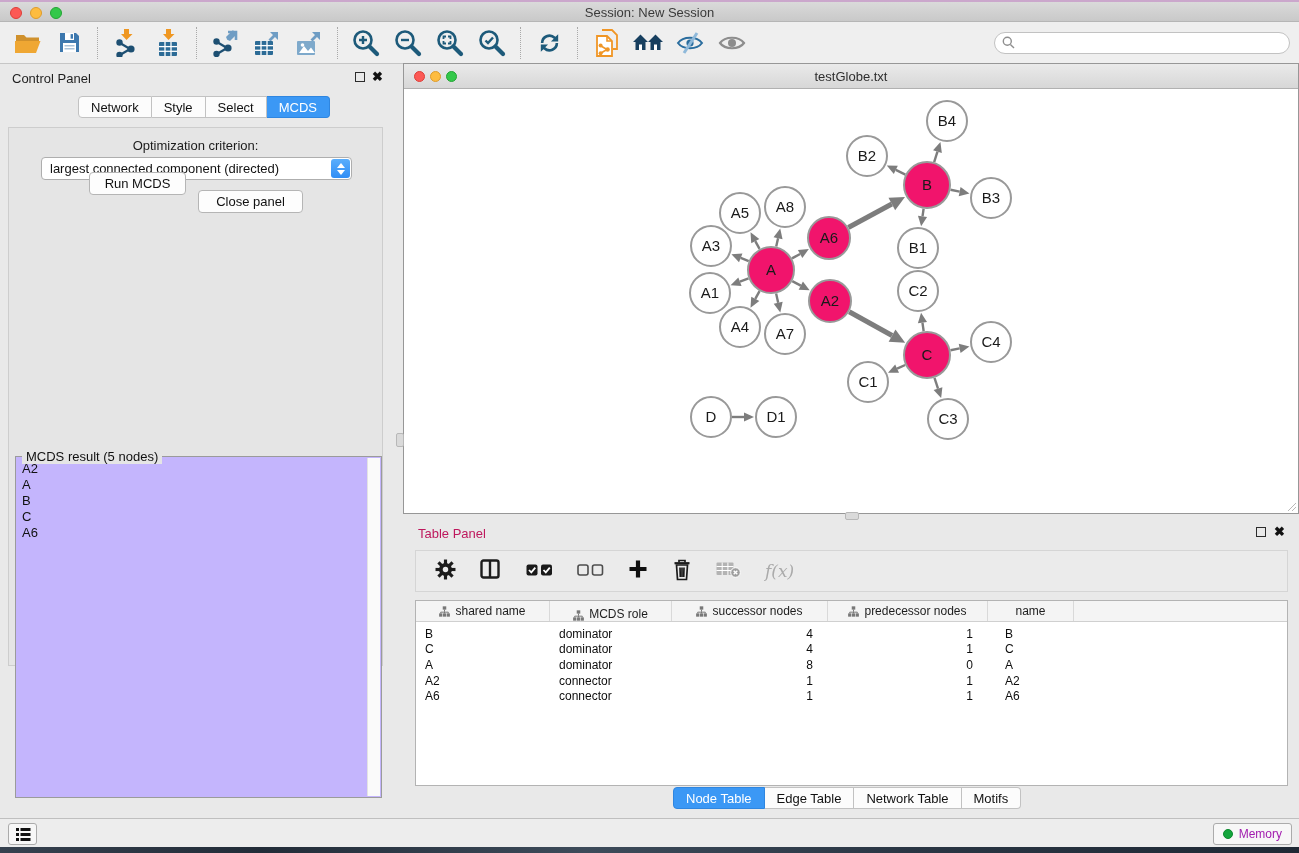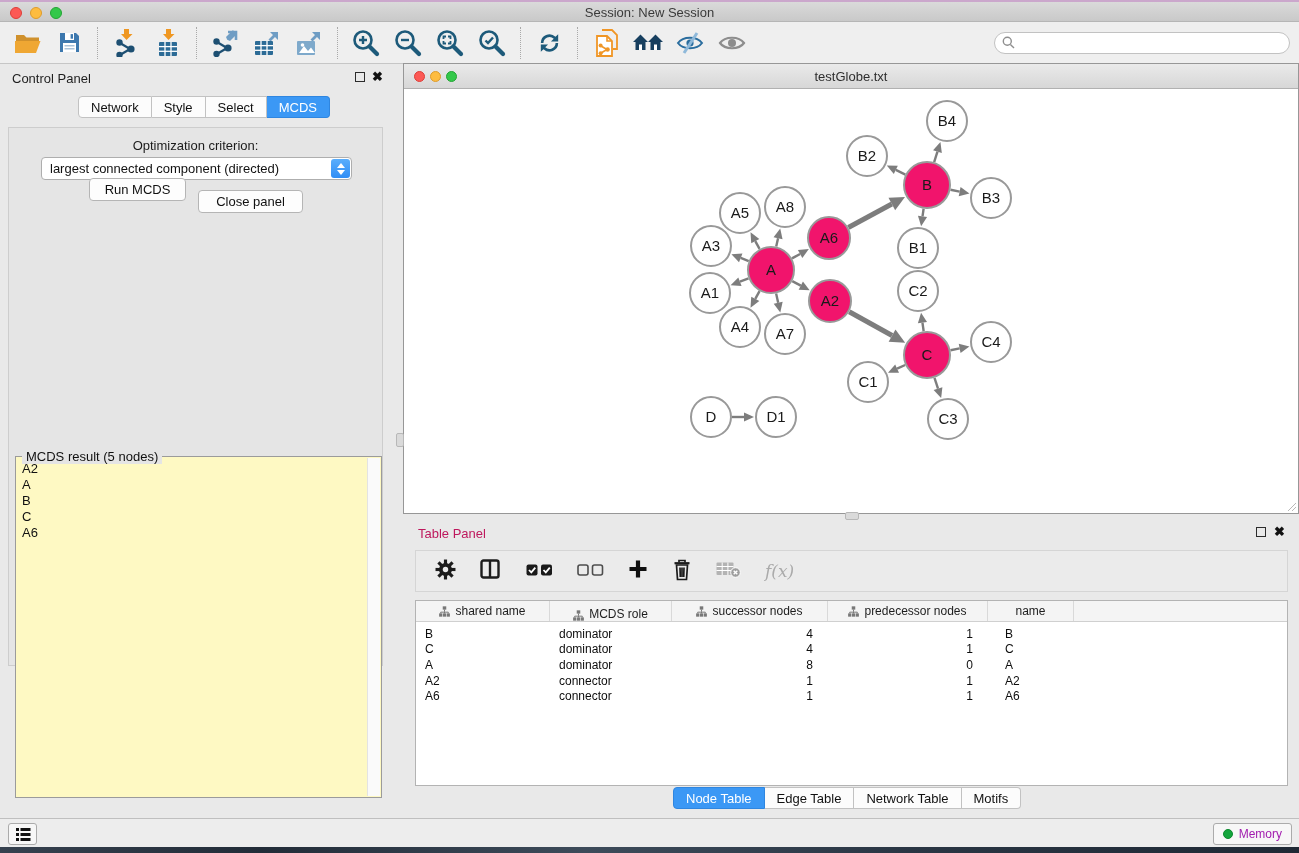--- a/index.html
+++ b/index.html
@@ -34,23 +34,23 @@
   .seg:first-child { border-left:1px solid #c2c2c2; border-radius:4px 0 0 4px; }
   .seg:last-child { border-radius:0 4px 4px 0; }
   .seg.active { background:#3b98f5; border-color:#2f86e0; color:#fff; }
   #cp-content { position:absolute; left:8px; top:63px; width:375px; height:539px; background:#e5e5e5; border:1px solid #cdcdcd; }
   #opt-label { position:absolute; left:0; right:0; top:10px; text-align:center; font-size:13px; color:#1b1b1b; }
   #criterion-select { position:absolute; left:32px; top:29px; width:311px; height:23px; background:#fff; border:1px solid #aeaeae; border-radius:4px; font-size:13px; color:#111; display:flex; align-items:center; padding-left:8px; }
   #criterion-stepper { position:absolute; right:1px; top:1px; width:19px; height:19px; margin:0; border-radius:3px; background:linear-gradient(#5aaefc,#2f8df5); display:flex; flex-direction:column; align-items:center; justify-content:center; gap:2px; }
   .chev-up { width:0; height:0; border-left:4px solid transparent; border-right:4px solid transparent; border-bottom:5px solid #fff; }
   .chev-down { width:0; height:0; border-left:4px solid transparent; border-right:4px solid transparent; border-top:5px solid #fff; }
   .push-btn { position:absolute; height:23px; background:#fdfdfd; border:1px solid #b5b5b5; border-radius:4px; font-size:13px; color:#111; display:flex; align-items:center; justify-content:center; }
-  #run-btn { left:80px; top:50px; width:97px; }
+  #run-btn { left:80px; top:44px; width:97px; }
   #closepanel-btn { left:189px; top:62px; width:105px; }
-  #mcds-fieldset { position:absolute; left:6px; top:328px; width:367px; height:342px; border:1px solid #9b9b9b; background:#fef9c3; }
+  #mcds-fieldset { position:absolute; left:6px; top:328px; width:367px; height:342px; border:1px solid #9b9b9b; background:#c4b5fd; }
   #mcds-legend { position:absolute; left:6px; top:-8px; background:#e5e5e5; padding:0 4px; font-size:13px; color:#111; }
   #mcds-list { position:absolute; left:2px; top:4px; right:16px; bottom:2px; overflow:hidden; }
   .mcds-item { font-size:13px; line-height:16px; padding-left:4px; color:#111; }
   #mcds-scroll { position:absolute; right:1px; top:1px; bottom:1px; width:13px; background:#fafafa; border-left:1px solid #e3e3e3; }
 
   
   #network-window { left:403px; top:63px; width:896px; height:451px; background:#fff; border:1px solid #979797; }
   #nw-titlebar { position:absolute; left:0; top:0; right:0; height:25px; background:linear-gradient(#eaeaea,#d7d7d7); border-bottom:1px solid #b1b1b1; }
   #nw-titlebar .lights { left:10px; top:7px; gap:5px; }
   #nw-titlebar .light { width:11px; height:11px; }

